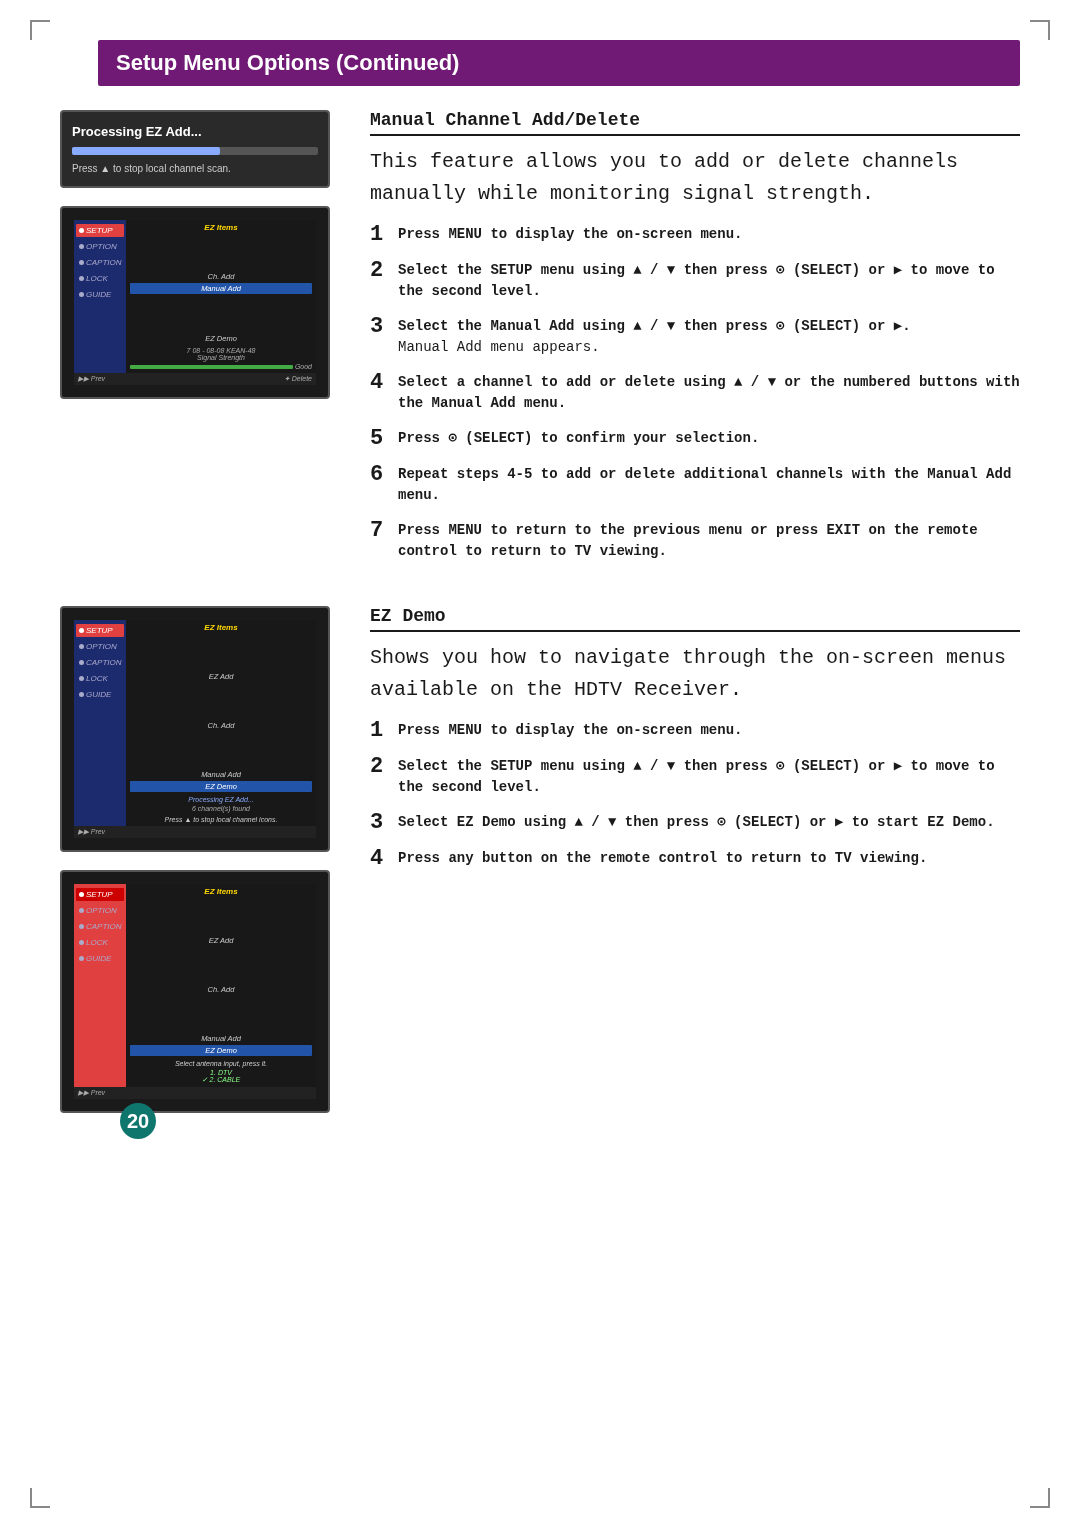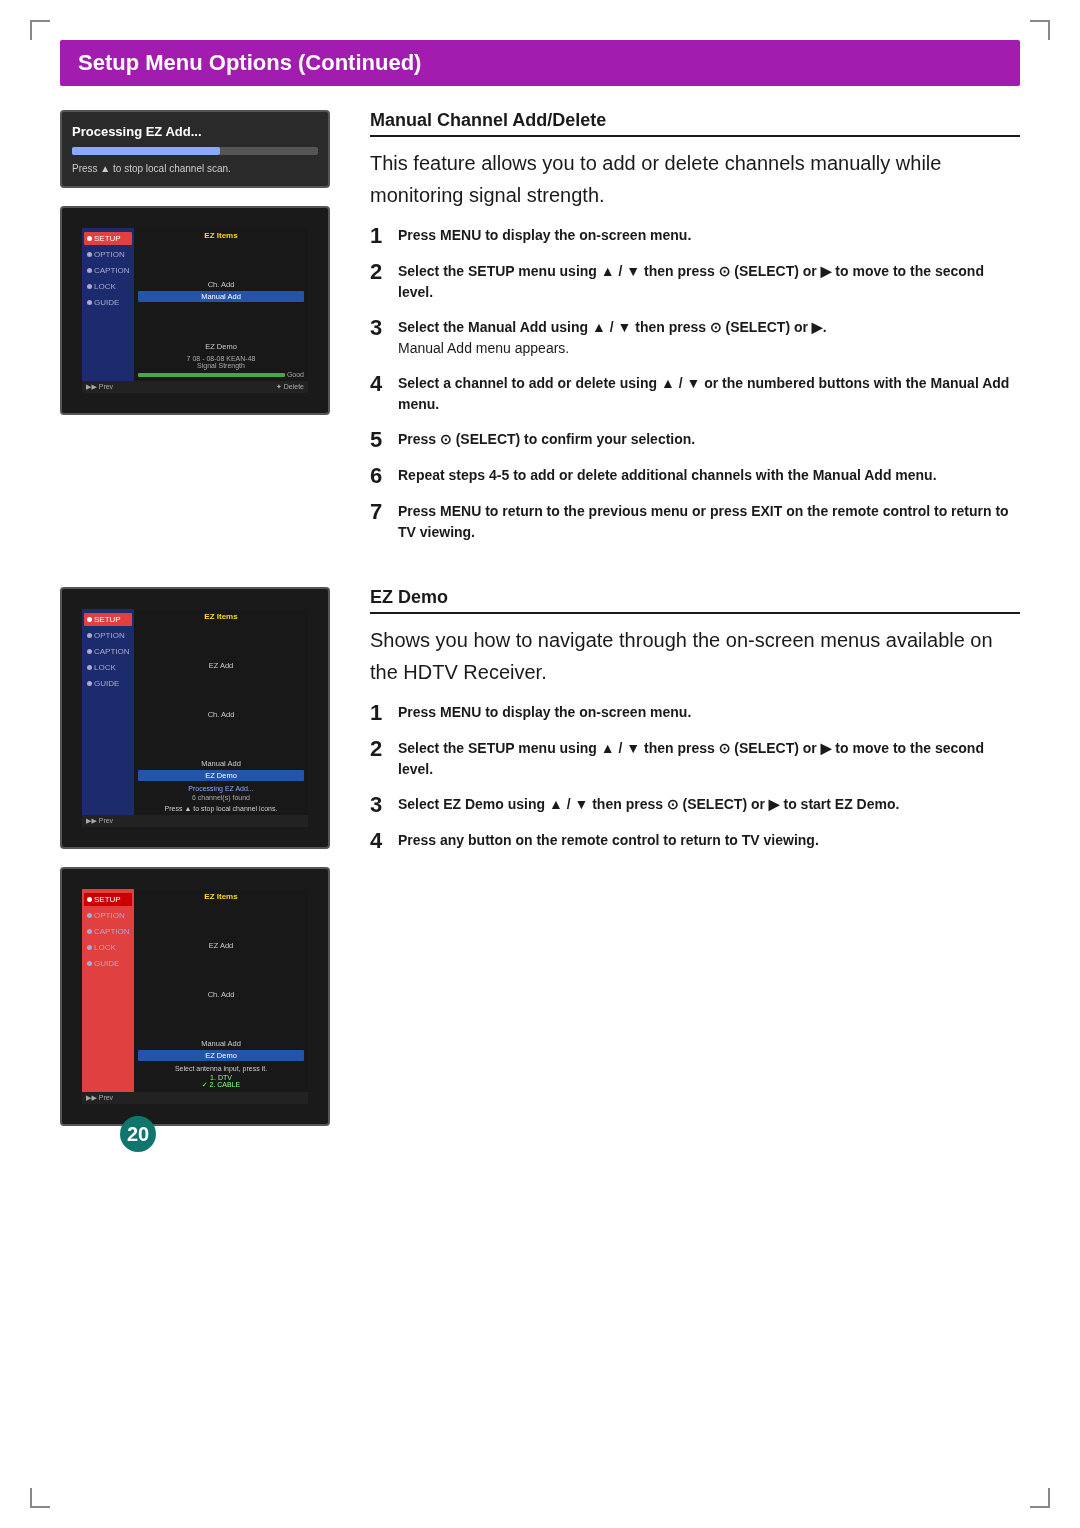--- a/index.html
+++ b/index.html
@@ -8,45 +8,47 @@
       min-height: 1528px;
       background: #ffffff;
       font-family: Arial, Helvetica, sans-serif;
       font-size: 15px;
       color: #1a1a1a;
       padding: 40px 60px;
     }
 
     
     .page-header {
-      background: #a21caf;
+      background: #701a75;
       color: #fff;
       padding: 10px 18px;
       font-size: 22px;
       font-weight: bold;
       margin-bottom: 24px;
       border-radius: 2px;
+      margin-left: 38px;
     }
 
     
     .content-area {
       display: flex;
       gap: 30px;
     }
 
     .left-col {
       width: 280px;
       flex-shrink: 0;
       display: flex;
       flex-direction: column;
       gap: 18px;
     }
 
     .right-col {
       flex: 1;
+      font-family: Liberation Mono, monospace;
     }
 
     
     .section-title {
       font-size: 18px;
       font-weight: bold;
       border-bottom: 2px solid #1a1a1a;
       padding-bottom: 4px;
       margin-bottom: 10px;
     }
@@ -54,21 +56,22 @@
     
     .tv-screen {
       border: 2px solid #555;
       background: #1a1a1a;
       border-radius: 4px;
       overflow: hidden;
       width: 270px;
     }
 
     .tv-inner {
-      padding: 20px;
+      padding: 12px;
+      font-style: italic;
     }
 
     
     .menu-mock {
       display: flex;
       background: #111;
       color: #ddd;
       font-size: 9px;
     }
 

